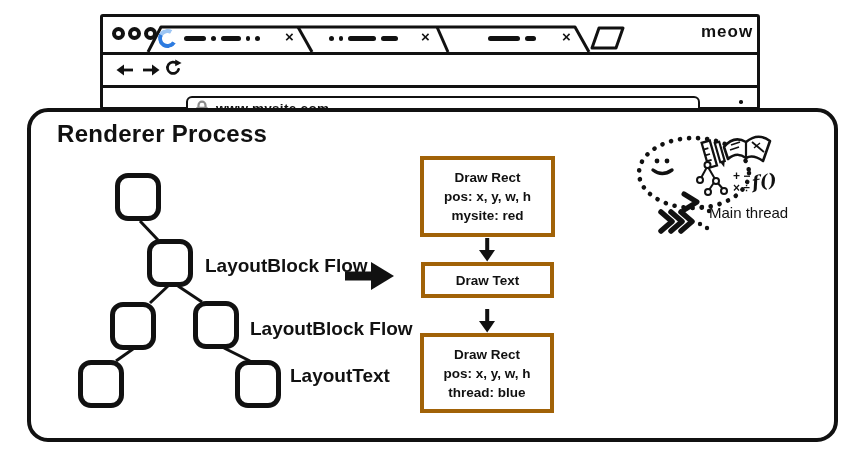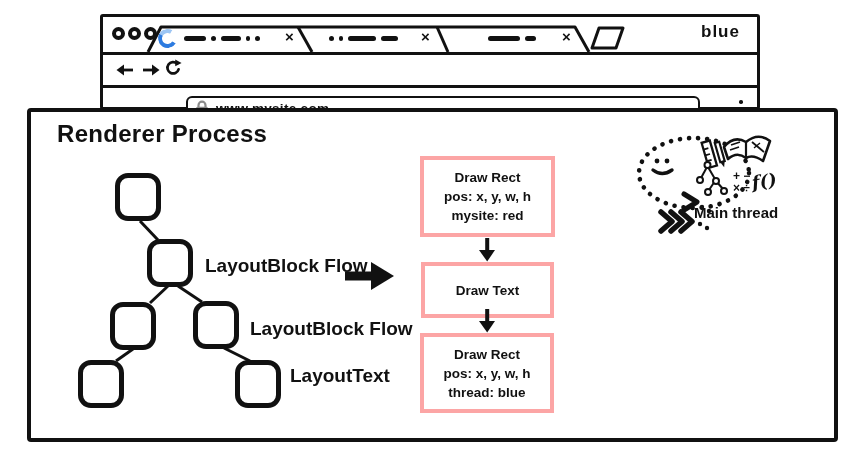--- a/index.html
+++ b/index.html
@@ -26,30 +26,30 @@
   .navbtn{position:absolute;width:20px;height:18px;}
   .urlbox{position:absolute;left:83px;top:41px;width:514px;height:24px;border:2.5px solid #111;
           border-radius:6px;box-sizing:border-box;background:#fff;display:flex;align-items:center;
           gap:7px;padding-left:7px;}
   .urltext{font-size:13.5px;font-weight:700;letter-spacing:.3px;}
   .kebab{position:absolute;left:634px;top:43px;display:flex;flex-direction:column;gap:3px;padding:2px;}
   .kebab i{width:3.5px;height:3.5px;background:#111;border-radius:50%;display:block;}
 
   
   .rbox{position:absolute;left:27px;top:108px;width:811px;height:334px;border:4px solid #111;
-        border-radius:4px;background:#fff;z-index:2;box-sizing:border-box;}
+        border-radius:21px;background:#fff;z-index:2;box-sizing:border-box;}
   .rtitle{position:absolute;left:26px;top:8px;font-size:24px;font-weight:700;letter-spacing:.3px;}
   .node{position:absolute;width:46px;height:48px;border:5px solid #111;border-radius:13px;
         background:#fff;box-sizing:border-box;}
   .tlabel{position:absolute;font-size:19px;font-weight:700;white-space:nowrap;}
-  .pbox{position:absolute;border:4px solid #fca5a5;background:#fff;box-sizing:border-box;
+  .pbox{position:absolute;border:4px solid #a16207;background:#fff;box-sizing:border-box;
         display:flex;flex-direction:column;align-items:center;justify-content:center;}
   .pbox span{font-size:13.5px;font-weight:700;line-height:19px;white-space:nowrap;}
   .pheading{position:absolute;left:552px;top:192px;font-size:27px;font-weight:700;letter-spacing:.3px;}
-  .mthread{position:absolute;left:663px;top:92px;font-size:15px;font-weight:700;white-space:nowrap;}
+  .mthread{position:absolute;left:678px;top:92px;font-size:15px;font-weight:400;white-space:nowrap;}
 </style>
 </head>
 <body>
 
 <div id="canvas">
 
   <div class="bwin">
 
     <div class="tabbar">
 
@@ -89,21 +89,21 @@
       </div>
 
       <div class="tabhit" style="left:345px;width:139px;">
         <div class="dashes" style="left:40px;top:9px;">
           <i class="b" style="width:32px;"></i>
           <i class="b" style="width:11px;"></i>
         </div>
         <span class="closex" style="left:114px;top:3px;">×</span>
       </div>
 
-      <span class="brand">blue</span>
+      <span class="brand">meow</span>
     </div>
 
     <div class="addrbar">
       <svg class="navbtn" style="left:13px;top:6px;" viewBox="0 0 20 16">
         <line x1="6" y1="8" x2="17" y2="8" stroke="#111" stroke-width="2.8"></line>
         <polygon points="8,2.5 0.5,8 8,13.5" fill="#111"></polygon>
       </svg>
       <svg class="navbtn" style="left:37px;top:6px;" viewBox="0 0 20 16">
         <line x1="3" y1="8" x2="14" y2="8" stroke="#111" stroke-width="2.8"></line>
         <polygon points="12,2.5 19.5,8 12,13.5" fill="#111"></polygon>
@@ -158,21 +158,21 @@
 
     <div class="pbox" style="left:389px;top:44px;width:135px;height:81px;">
       <span>Draw Rect</span>
       <span>pos: x, y, w, h</span>
       <span>mysite: red</span>
     </div>
     <svg class="abs" style="left:446px;top:126px;" width="20" height="24" viewBox="0 0 20 24">
       <rect x="8.2" y="0" width="4" height="14" fill="#111"></rect>
       <polygon points="2,12 18,12 10.2,23.5" fill="#111"></polygon>
     </svg>
-    <div class="pbox" style="left:390px;top:150px;width:133px;height:56px;">
+    <div class="pbox" style="left:390px;top:150px;width:133px;height:36px;">
       <span>Draw Text</span>
     </div>
     <svg class="abs" style="left:446px;top:197px;" width="20" height="24" viewBox="0 0 20 24">
       <rect x="8.2" y="0" width="4" height="14" fill="#111"></rect>
       <polygon points="2,12 18,12 10.2,23.5" fill="#111"></polygon>
     </svg>
     <div class="pbox" style="left:389px;top:221px;width:134px;height:80px;">
       <span>Draw Rect</span>
       <span>pos: x, y, w, h</span>
       <span>thread: blue</span>

